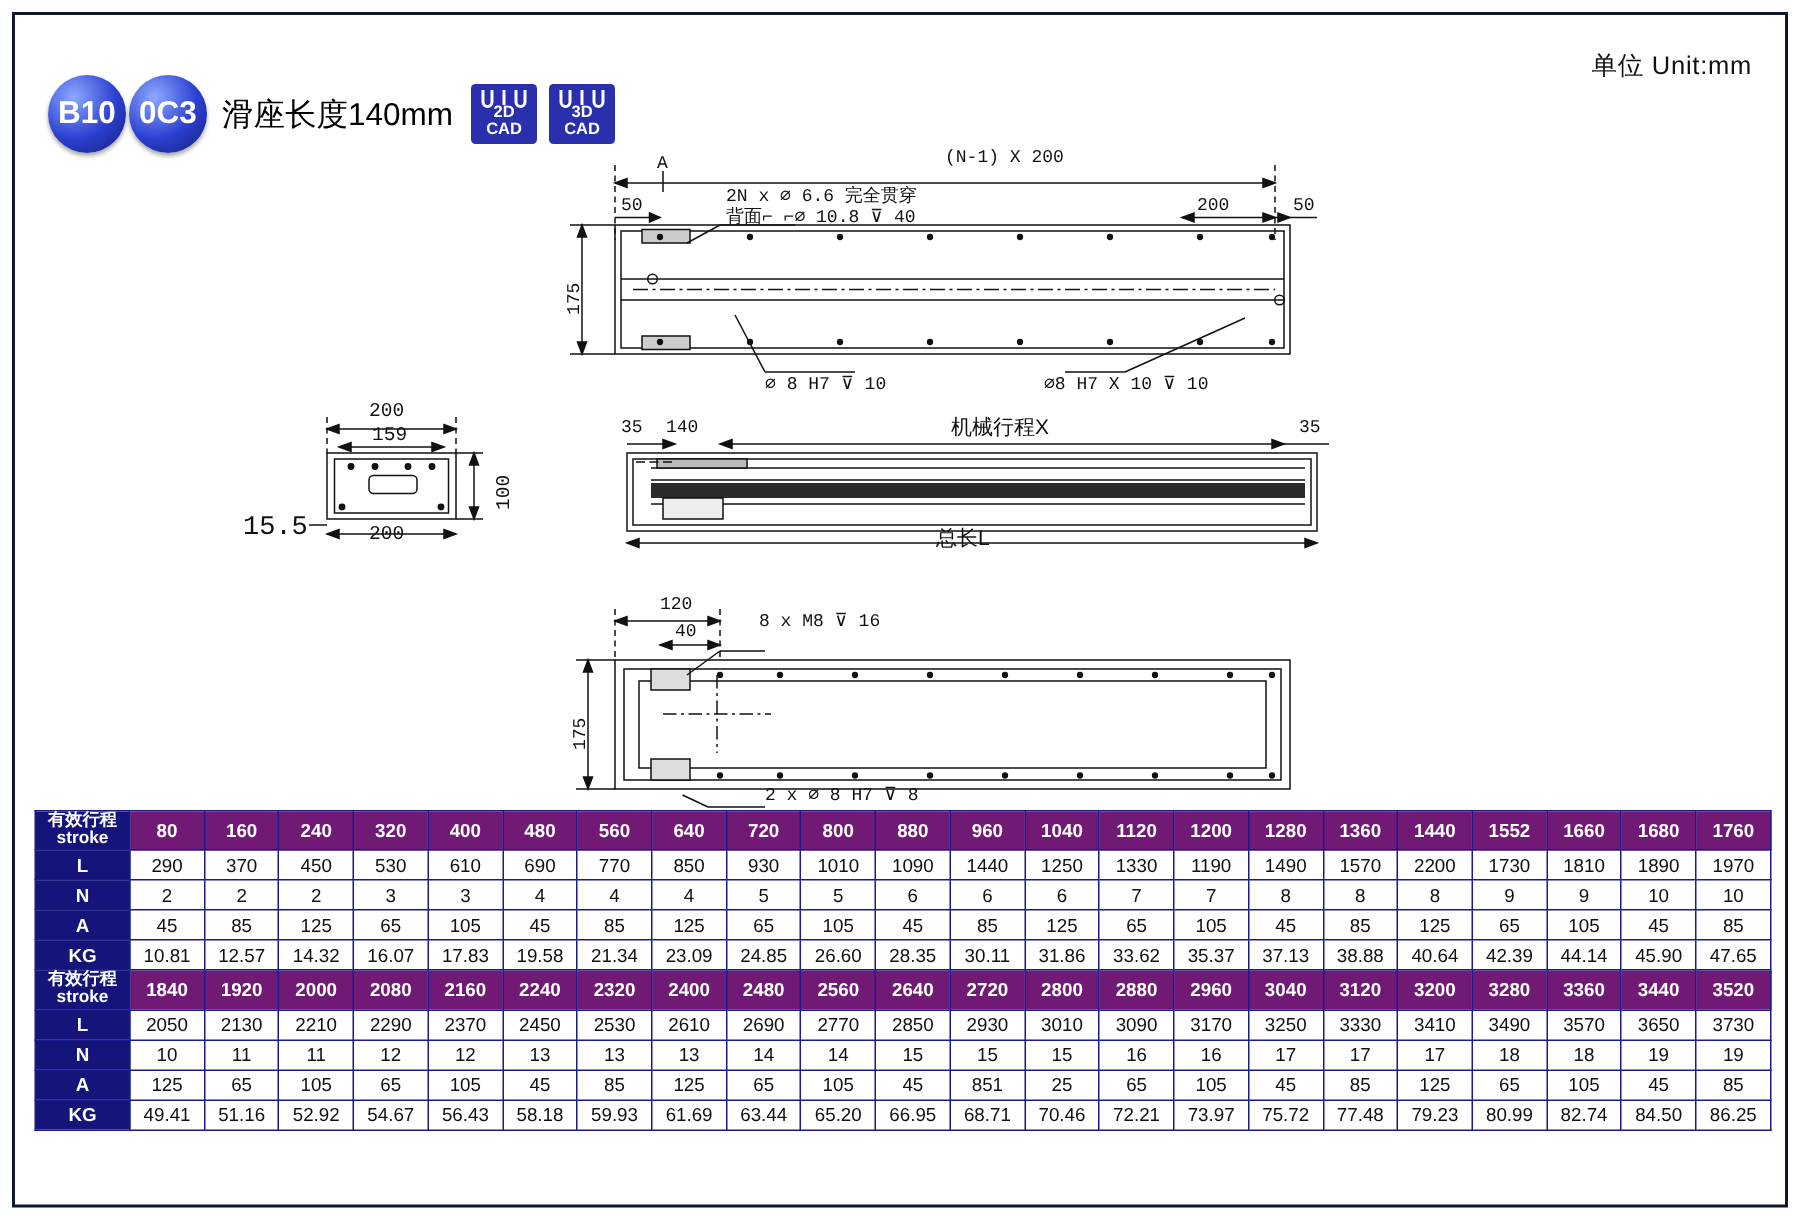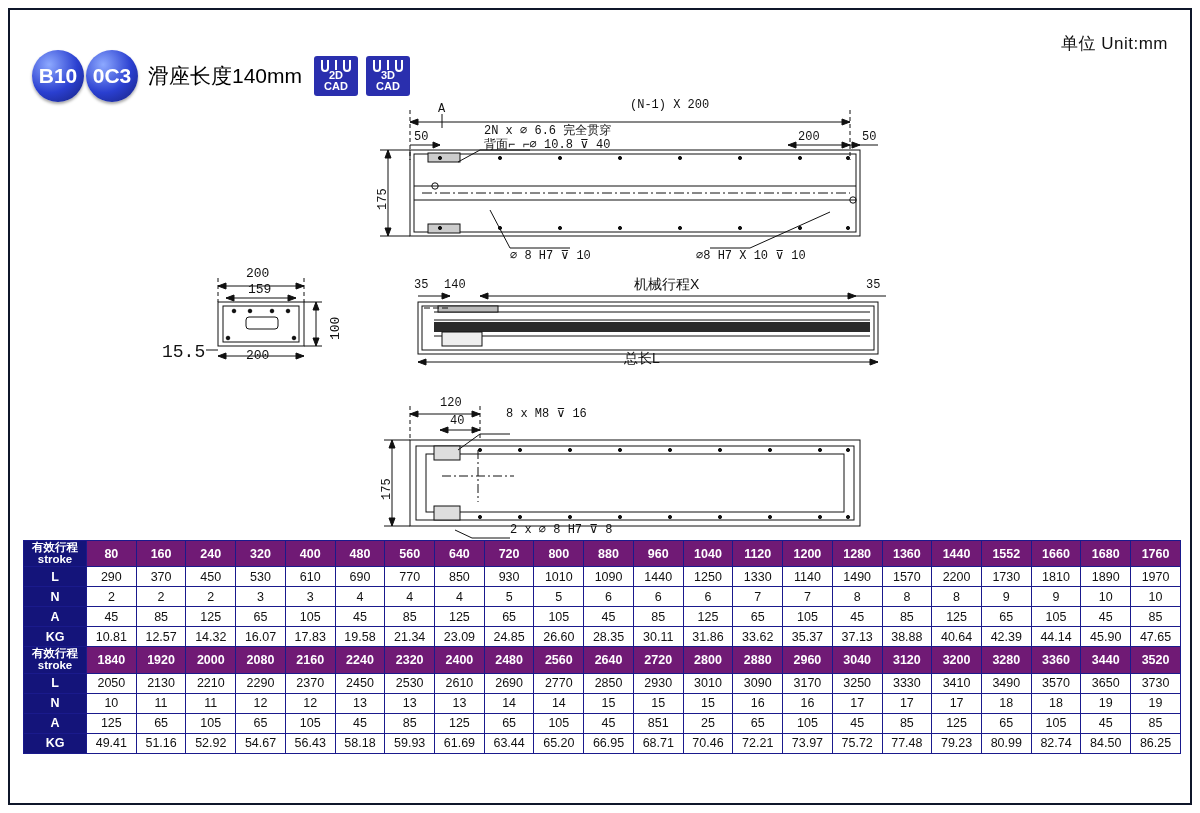--- a/index.html
+++ b/index.html
@@ -298,21 +298,21 @@
           <td>610</td>
           <td>690</td>
           <td>770</td>
           <td>850</td>
           <td>930</td>
           <td>1010</td>
           <td>1090</td>
           <td>1440</td>
           <td>1250</td>
           <td>1330</td>
-          <td>1140</td>
+          <td>1190</td>
           <td>1490</td>
           <td>1570</td>
           <td>2200</td>
           <td>1730</td>
           <td>1810</td>
           <td>1890</td>
           <td>1970</td>
         </tr>
         <tr>
           <td class="rowlbl">N</td>

